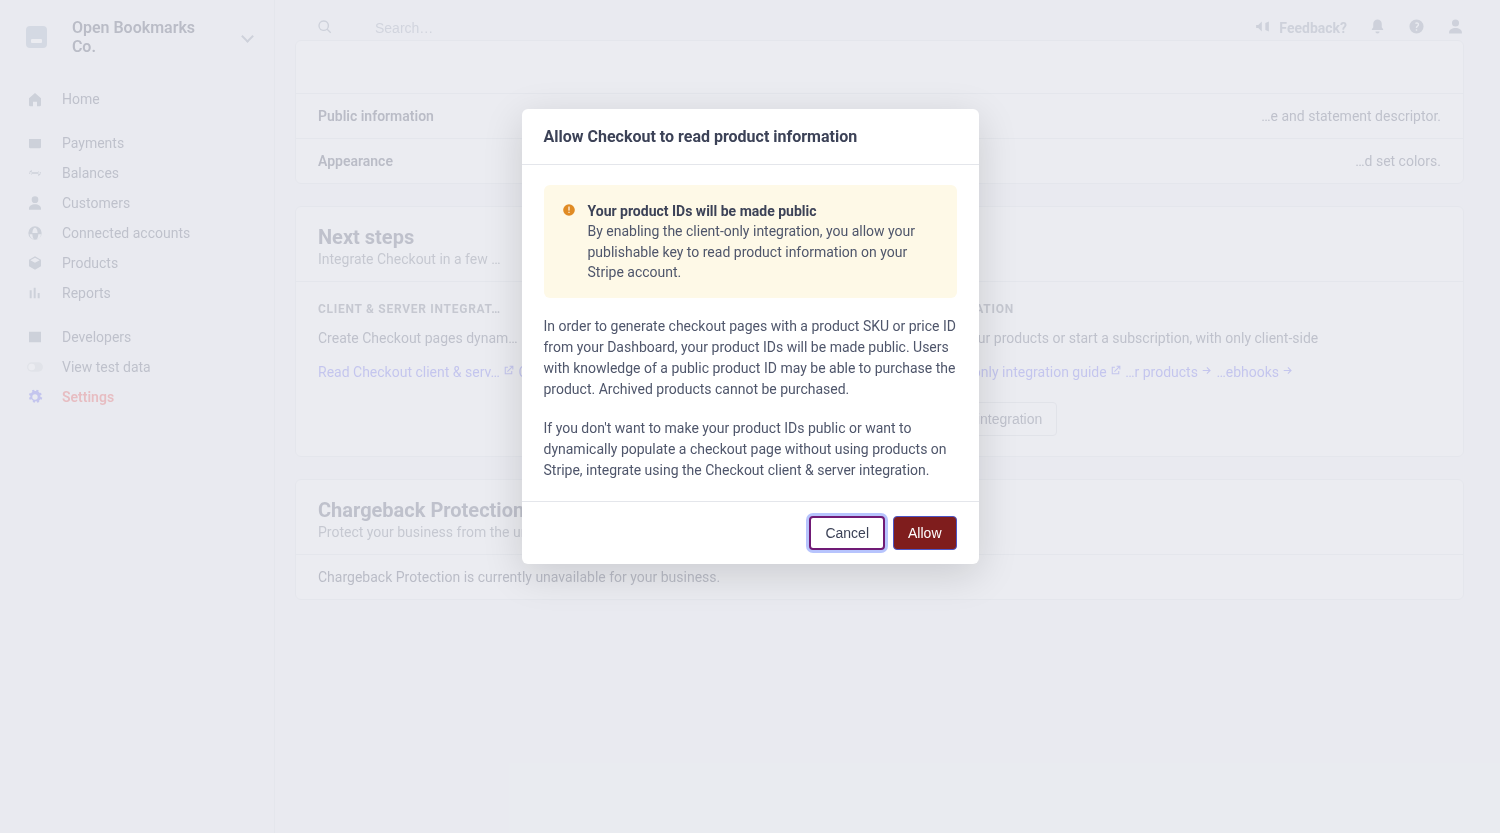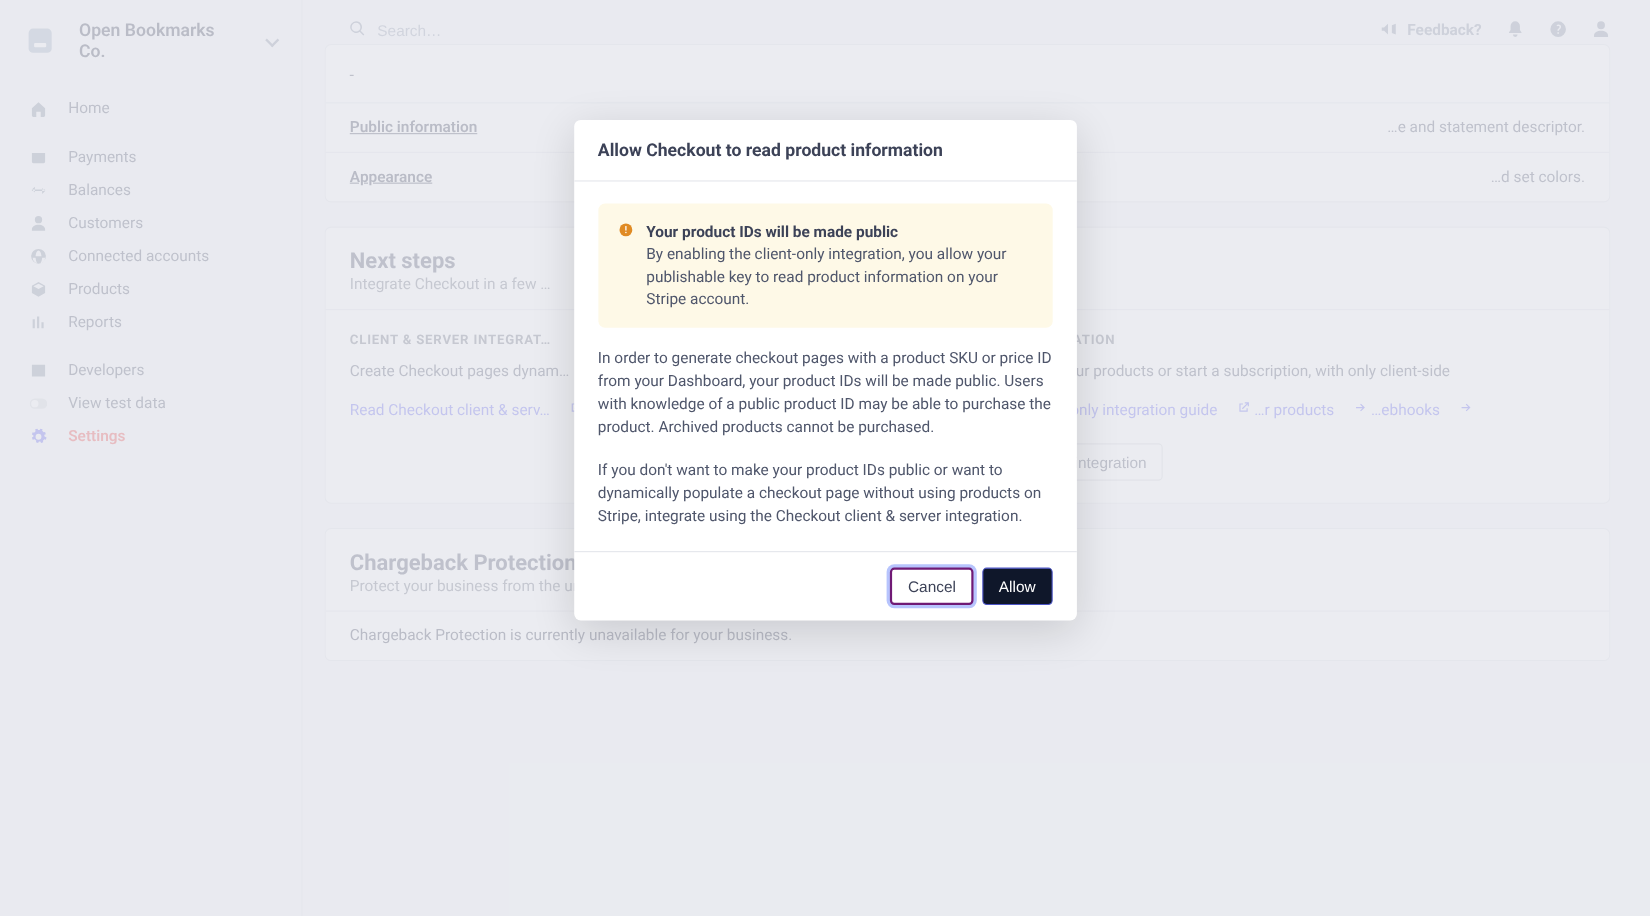--- a/index.html
+++ b/index.html
@@ -84,21 +84,21 @@
   display: flex; align-items: center;
 }
 .search {
   display: flex; align-items: center;
   gap: 10px; margin-left: 42px;
   color: #8a94a6;
 }
 .search svg { width: 16px; height: 16px; fill: #8a94a6; }
 .search input {
   border: none; background: transparent; outline: none;
-  font-size: 14px; color: #3c4257; width: 200px;
+  font-size: 14px; color: #3c4257; width: 200px; margin-left: 32px;
 }
 .search input::placeholder { color: #99a1b3; }
 .topbar-right {
   margin-left: auto;
   display: flex; align-items: center; gap: 22px;
   color: #8a94a6;
   font-weight: bold;
 }
 .feedback { display: flex; align-items: center; gap: 8px; cursor: pointer; }
 .topbar-right svg { width: 17px; height: 17px; fill: #8a94a6; }
@@ -115,21 +115,21 @@
   border-radius: 6px;
   margin-bottom: 22px;
 }
 .card-row {
   display: flex;
   border-top: 1px solid #e4e6eb;
   padding: 14px 22px;
   align-items: baseline;
 }
 .card-row:first-child { border-top: none; }
-.card-row .label { width: 260px; color: #3c4257; font-weight: 600; text-decoration: underline; }
+.card-row .label { width: 260px; color: #3c4257; font-weight: 600; }
 .card-row .value { color: #4f566b; }
 
 h2.section-title { font-size: 20px; font-weight: 700; color: #4f566b; }
 .section-sub { color: #6b7280; margin-top: 2px; }
 
 .two-cols {
   display: flex;
   border-top: 1px solid #e4e6eb;
 }
 .col {
@@ -138,21 +138,21 @@
 }
 .col + .col { border-left: 1px solid #e4e6eb; }
 .col-head {
   font-size: 12px; font-weight: 700;
   color: #6b7280;
   letter-spacing: 0.06em;
 }
 .col p { margin-top: 14px; color: #4f566b; }
 .linkish {
   color: #6366f1;
-  display: inline-flex; align-items: center; gap: 17px;
+  display: inline-flex; align-items: center; gap: 2px;
   margin-top: 18px; cursor: pointer;
 }
 .linkish svg { width: 13px; height: 13px; fill: #6366f1; }
 .enable-btn {
   margin-top: 22px;
   border: 1px solid #d7dade;
   background: #fff;
   padding: 8px 14px;
   border-radius: 4px;
   color: #4f566b;
@@ -215,21 +215,21 @@
   font-size: 14px; font-weight: 500;
   cursor: pointer;
 }
 .btn-secondary {
   background: #fff;
   border: 2px solid #701a75;
   box-shadow: 0 0 0 3px #b7c4fd;
   color: #3c4257;
 }
 .btn-primary {
-  background: #0f172a;
+  background: #7f1d1d;
   border: 1px solid #4c55c6;
   color: #fff;
 }
 </style>
 </head>
 <body>
 
 <aside class="sidebar">
   <div class="org-row">
     <span class="org-logo"></span>

